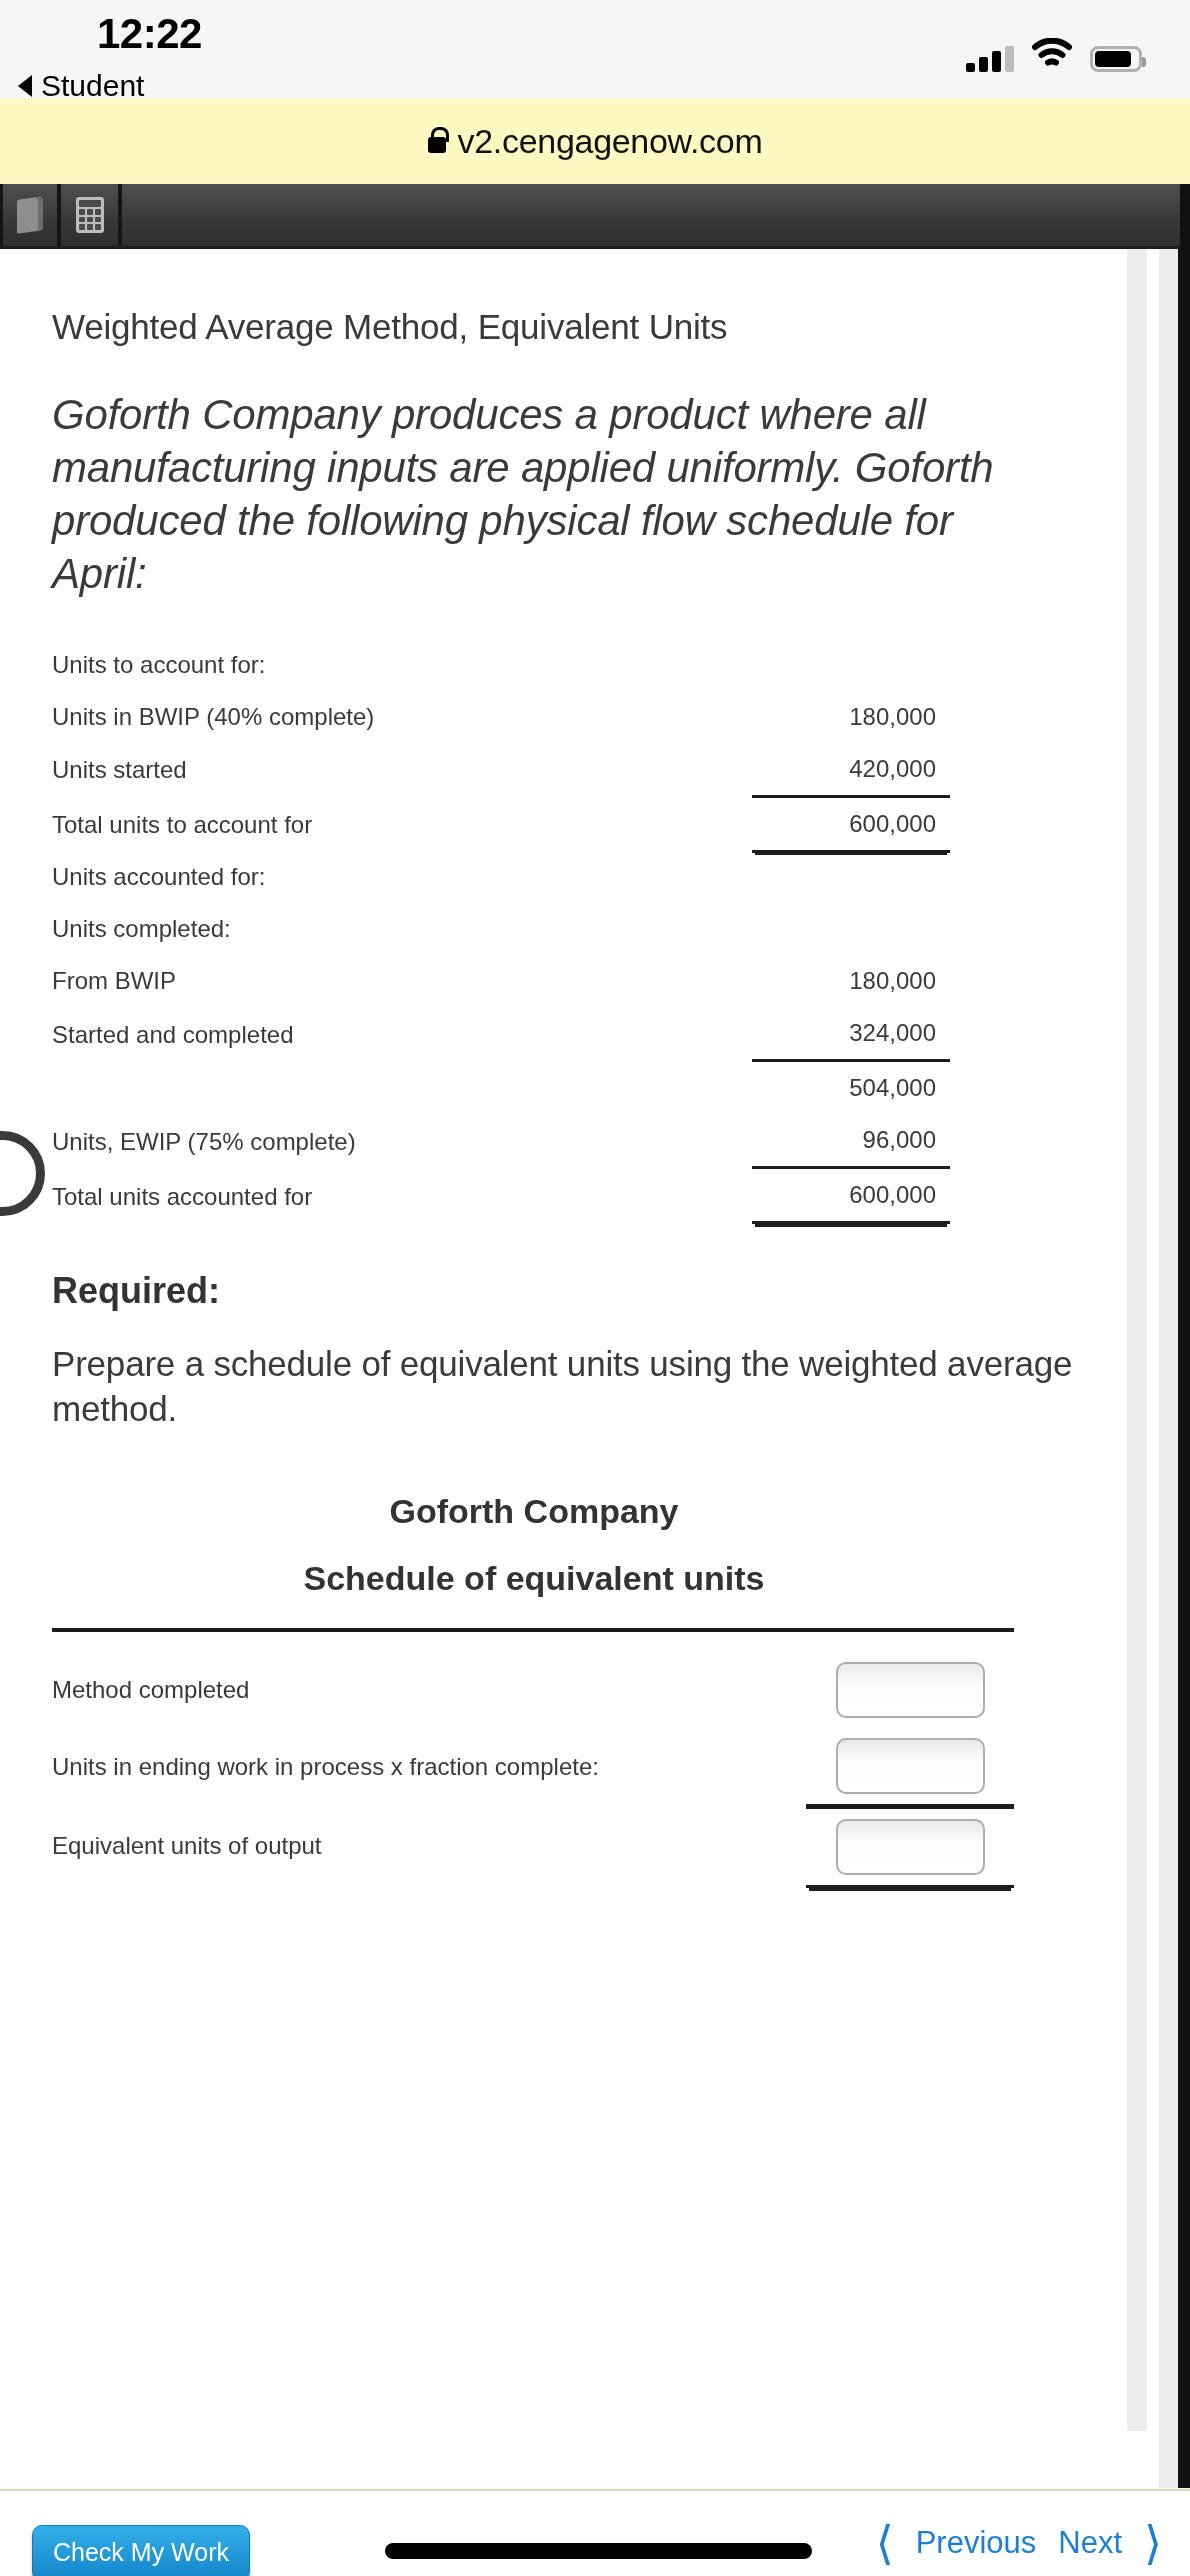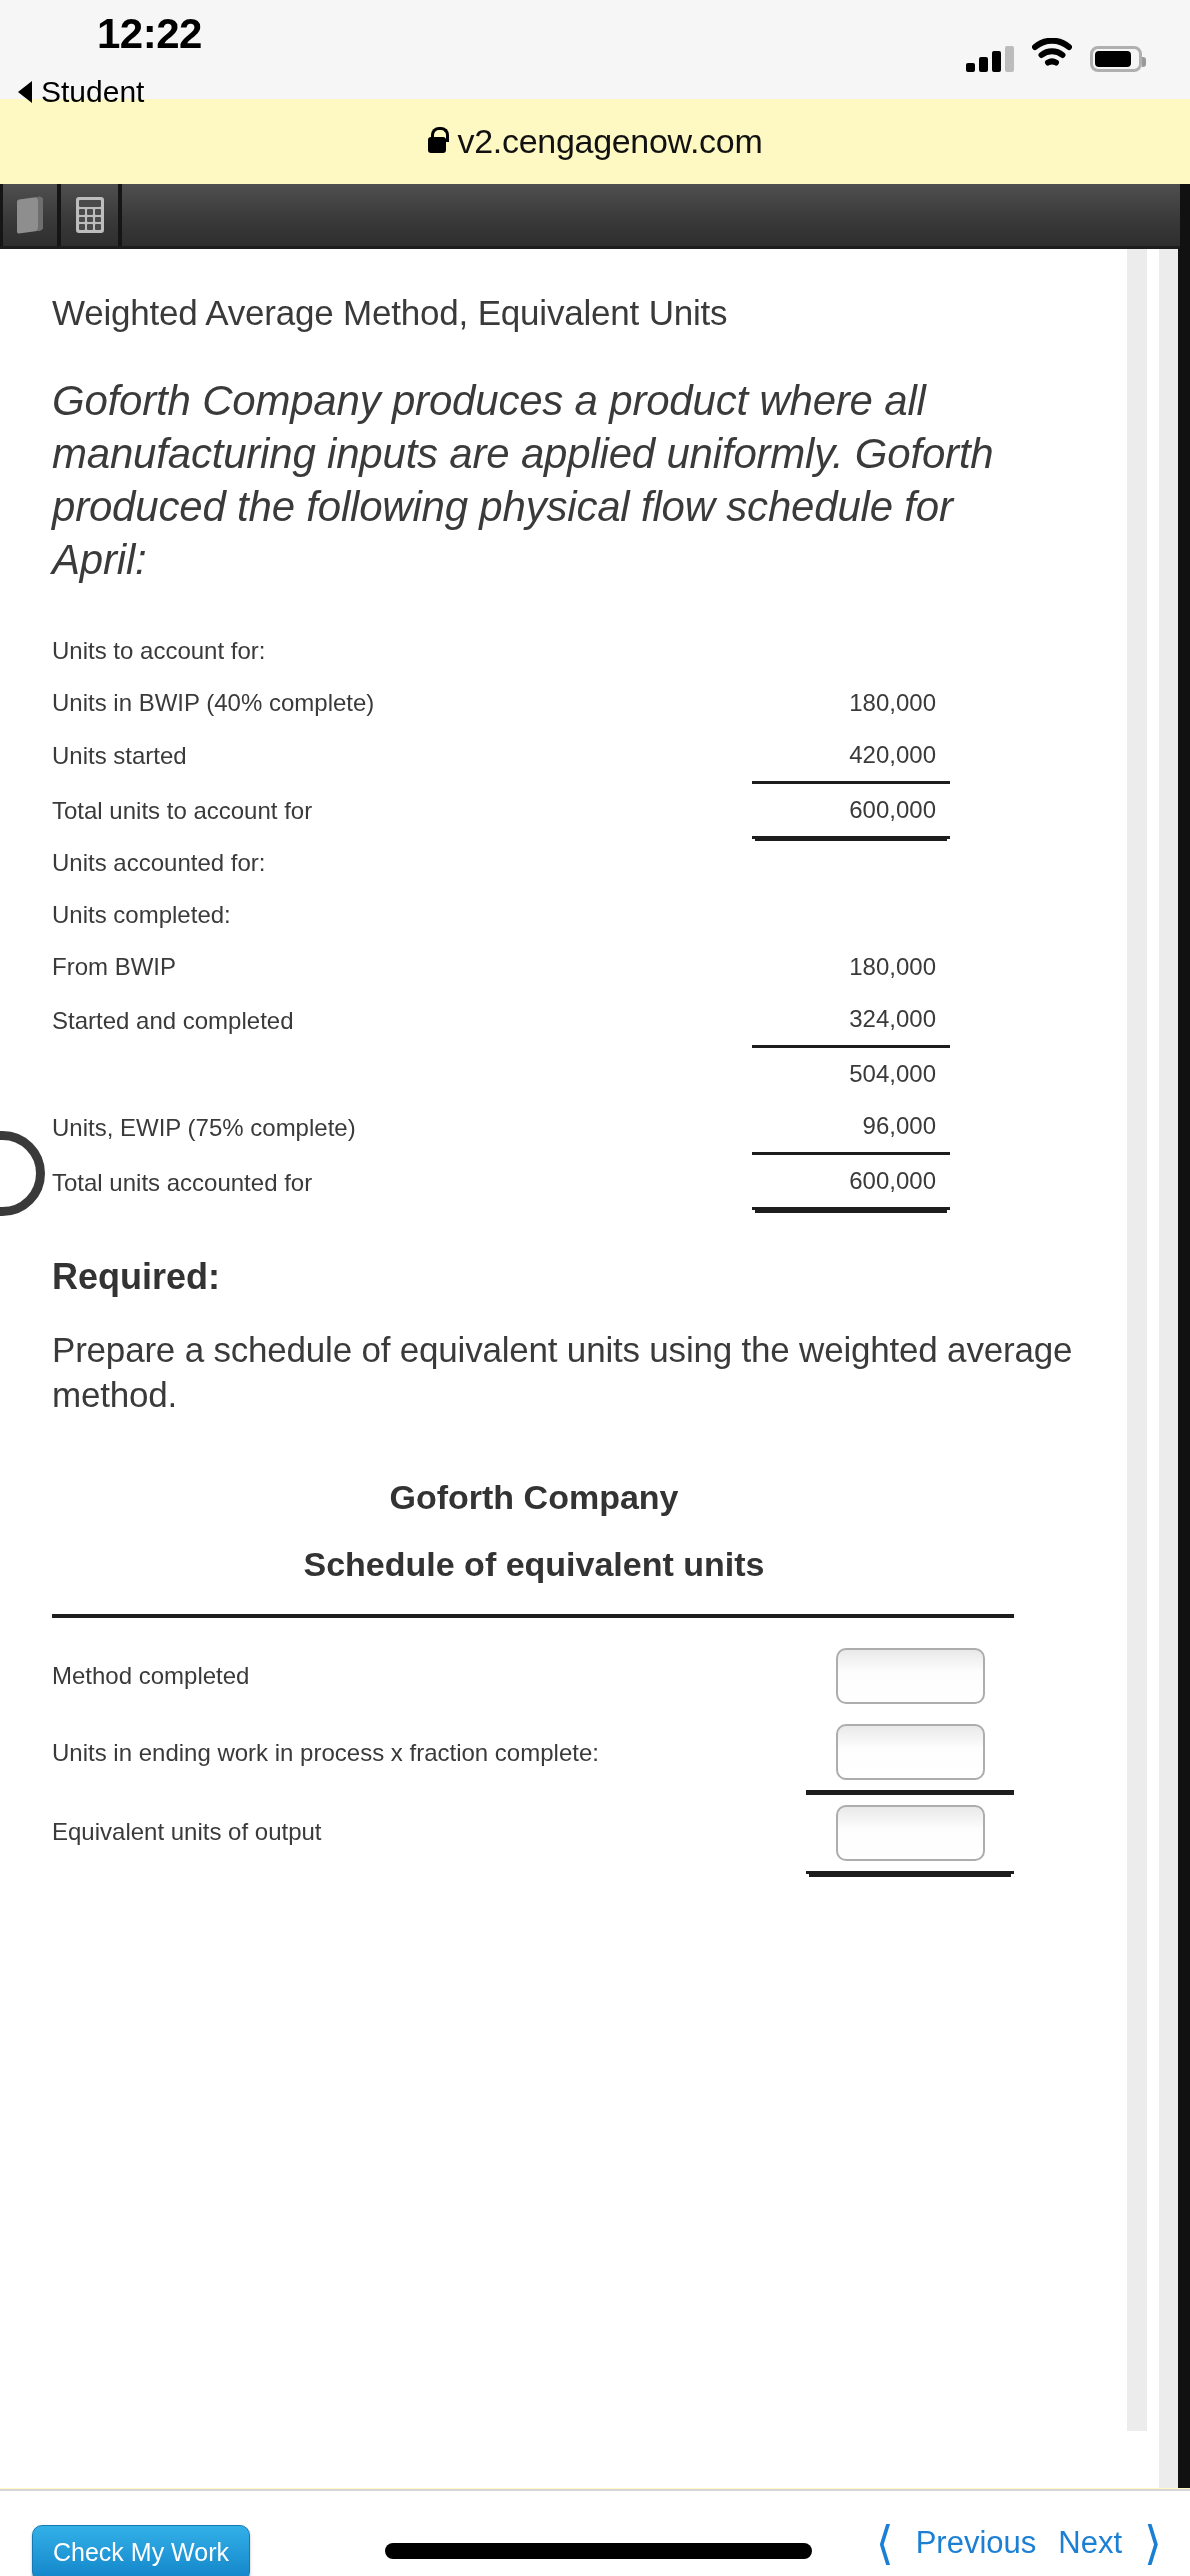--- a/index.html
+++ b/index.html
@@ -67,21 +67,21 @@
   .battery i {
     display: block;
     width: 86%; height: 100%;
     background: #000;
     border-radius: 4px;
   }
 
   
   #back-to-app {
     position: absolute;
-    left: 18px; top: 75px;
+    left: 18px; top: 69px;
     display: flex;
     align-items: center;
     gap: 9px;
     font-size: 30px;
     color: #000;
   }
   #back-to-app .tri {
     width: 0; height: 0;
     border-top: 11px solid transparent;
     border-bottom: 11px solid transparent;
@@ -188,21 +188,21 @@
     position: absolute;
     top: 65px; left: 0;
     width: 1159px;
     padding: 0 52px;
     color: #333;
   }
 
   #problem-title {
     font-size: 35px;
     color: #3a3a3a;
-    padding-top: 44px;
+    padding-top: 58px;
     letter-spacing: -0.2px;
   }
 
   #problem-body {
     font-size: 42px;
     color: #3a3a3a;
     line-height: 1.26;
     margin-top: 42px;
     max-width: 1002px;
     letter-spacing: -0.2px;

